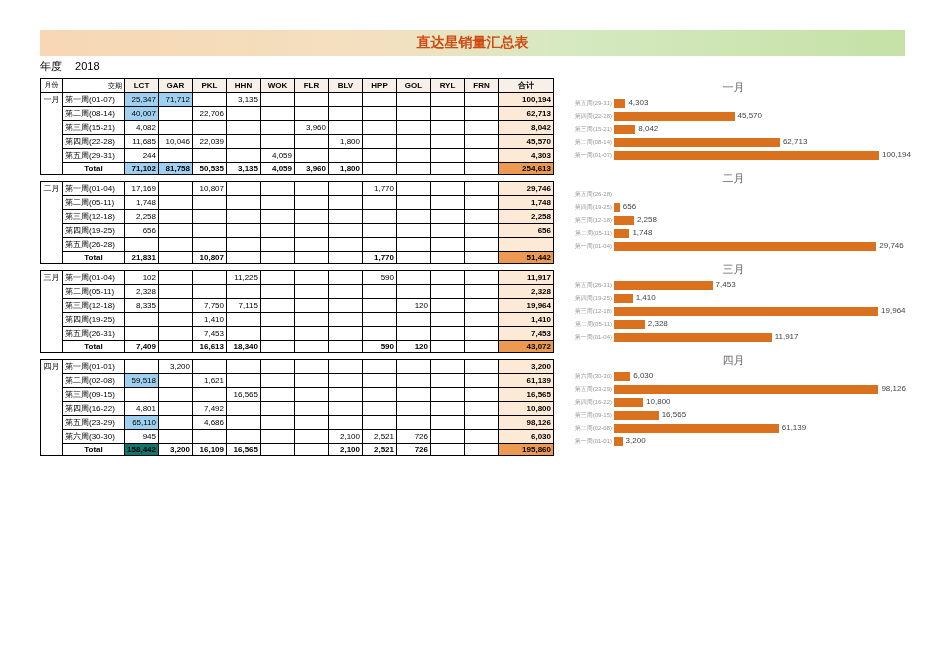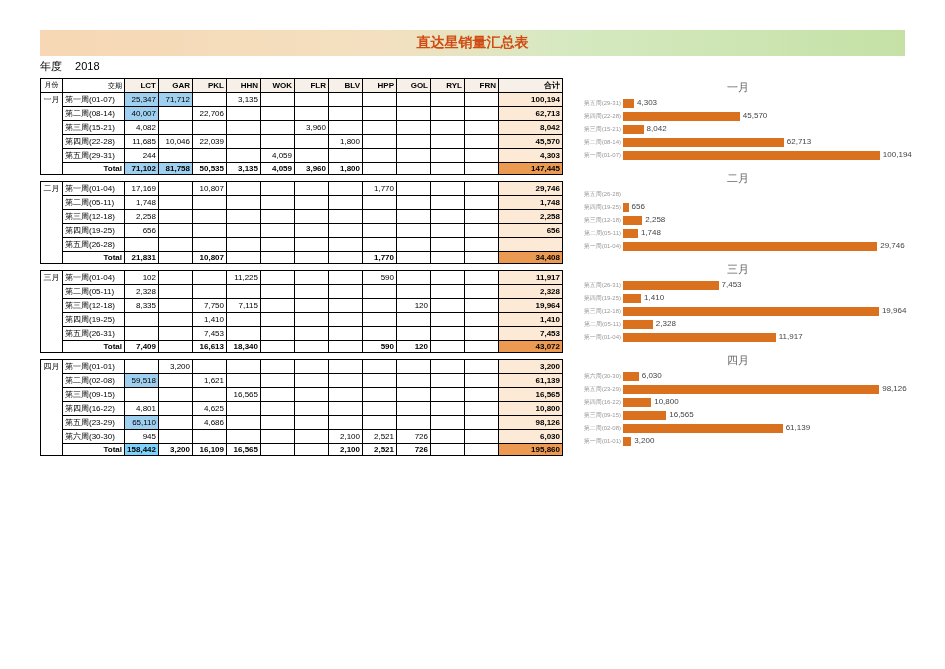--- a/index.html
+++ b/index.html
@@ -60,37 +60,38 @@
     font-size: 8px;
   }
   .t .week-cell {
     text-align: left;
     width: 62px;
   }
   .t .num {
     width: 34px;
   }
   .t .sum {
-    width: 64px;
+    width: 55px;
     background: #fce9d6;
     font-weight: bold;
   }
   .t thead th {
+    text-align: center;
     background: #f6f0e8;
     font-weight: bold;
   }
   .t thead th.plain {
     background: #fff;
     font-weight: normal;
     font-size:7px;
   }
   .t .hl-blue   { background: #9fd0ef; }
-  .t .hl-dblue  { background: #7dd3fc; }
+  .t .hl-dblue  { background: #0f766e; }
   .t .total-row td { font-weight: bold; }
-  .t .total-row .week-cell { text-align:right; }
+  .t .total-row .week-cell { text-align:center; }
   .t .total-row .sum { background:#ec9a52; }
 
   .chart-block {
     margin-bottom: 8px;
     position: relative;
     padding-top: 2px;
   }
   .chart-title {
     text-align: center;
     font-size: 11px;
@@ -246,21 +247,21 @@
               <td class="num hl-blue">81,758</td>
               <td class="num">50,535</td>
               <td class="num">3,135</td>
               <td class="num">4,059</td>
               <td class="num">3,960</td>
               <td class="num">1,800</td>
               <td class="num"></td>
               <td class="num"></td>
               <td class="num"></td>
               <td class="num"></td>
-              <td class="sum">147,445</td>
+              <td class="sum">254,613</td>
             </tr>
           </tbody>
         </table>
         <table class="t">
           <tbody>
             <tr>
               <td class="month-cell" rowspan="6">二月</td>
               <td class="week-cell">第一周(01-04)</td>
               <td class="num">17,169</td>
               <td class="num"></td>
@@ -341,21 +342,21 @@
               <td class="num"></td>
               <td class="num">10,807</td>
               <td class="num"></td>
               <td class="num"></td>
               <td class="num"></td>
               <td class="num"></td>
               <td class="num">1,770</td>
               <td class="num"></td>
               <td class="num"></td>
               <td class="num"></td>
-              <td class="sum">34,408</td>
+              <td class="sum">51,442</td>
             </tr>
           </tbody>
         </table>
         <table class="t">
           <tbody>
             <tr>
               <td class="month-cell" rowspan="6">三月</td>
               <td class="week-cell">第一周(01-04)</td>
               <td class="num">102</td>
               <td class="num"></td>
@@ -492,21 +493,21 @@
               <td class="num"></td>
               <td class="num"></td>
               <td class="num"></td>
               <td class="num"></td>
               <td class="sum">16,565</td>
             </tr>
             <tr>
               <td class="week-cell">第四周(16-22)</td>
               <td class="num">4,801</td>
               <td class="num"></td>
-              <td class="num">4,625</td>
+              <td class="num">7,492</td>
               <td class="num"></td>
               <td class="num"></td>
               <td class="num"></td>
               <td class="num"></td>
               <td class="num"></td>
               <td class="num"></td>
               <td class="num"></td>
               <td class="num"></td>
               <td class="sum">10,800</td>
             </tr>

